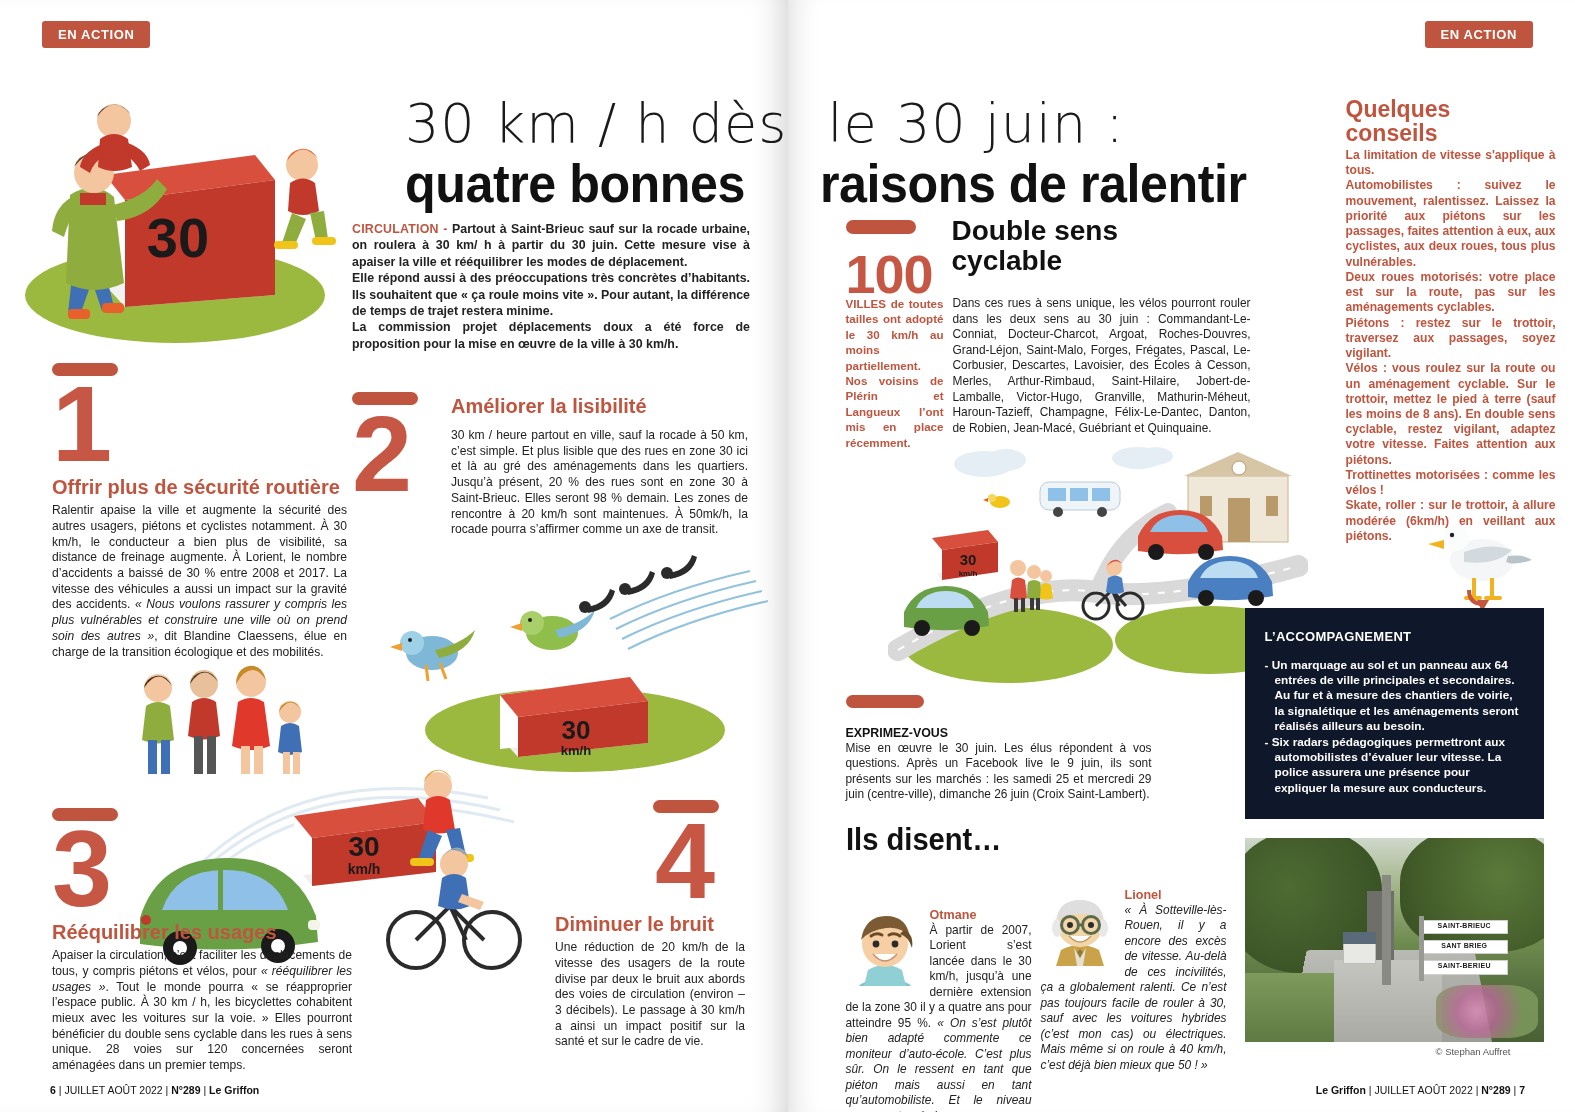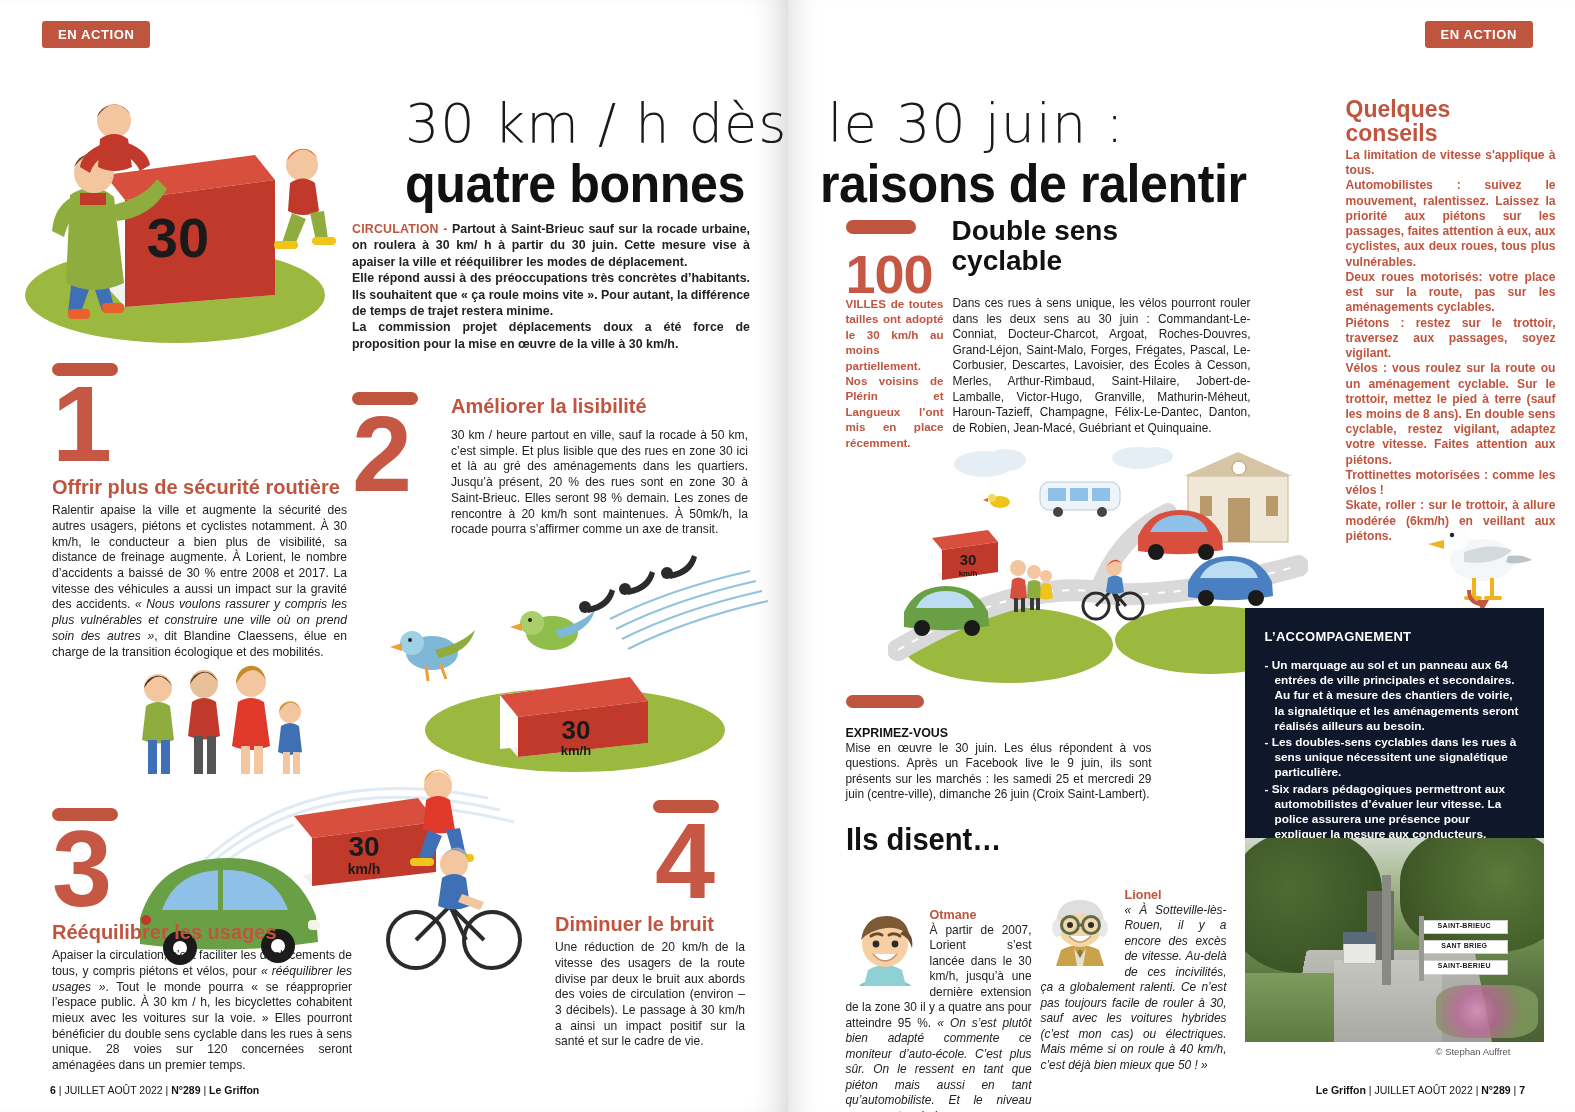--- a/index.html
+++ b/index.html
@@ -538,21 +538,20 @@
     </svg>
 
     <svg class="illus" style="left:675px; top:586px; width:36px; height:28px;" viewBox="0 0 36 28">
       <path d="M6 4 q0 14 14 14" stroke="#c4563f" stroke-width="4" fill="none"></path>
       <polygon points="14,14 26,14 19,26" fill="#c4563f"></polygon>
     </svg>
 
     <div class="acc-box" style="left:457px; top:608px; width:299px;">
       <div class="acc-title">L’ACCOMPAGNEMENT</div>
       <div class="acc-li">- Un marquage au sol et un panneau aux 64 entrées de ville principales et secondaires. Au fur et à mesure des chantiers de voirie, la signalétique et les aménagements seront réalisés ailleurs au besoin.</div>
-      <div class="acc-li">- Les doubles-sens cyclables dans les rues à sens unique nécessitent une signalétique particulière.</div>
       <div class="acc-li">- Six radars pédagogiques permettront aux automobilistes d’évaluer leur vitesse. La police assurera une présence pour expliquer la mesure aux conducteurs.</div>
     </div>
 
     <div class="photo" style="left:457px; top:838px; width:299px; height:204px;">
       <div style="position:absolute; inset:0; background:linear-gradient(180deg,#cfd8cb 0%, #9fb184 26%, #6d8a4e 52%, #566f3e 74%, #4a6136 100%);"></div>
       <div style="position:absolute; left:-6%; top:-4%; width:52%; height:70%; background:radial-gradient(circle at 40% 40%, #4e6b33 0%, #3b5426 70%, #33481f 100%); border-radius:48% 42% 40% 46%;"></div>
       <div style="position:absolute; right:-8%; top:-6%; width:56%; height:62%; background:radial-gradient(circle at 60% 40%, #5b7a3a 0%, #415a28 70%, #36491f 100%); border-radius:44% 48% 42% 40%;"></div>
       <div class="road" style="left:18%; top:52%; width:62%; height:50%; border-radius:4px 4px 0 0;"></div>
       <div style="position:absolute; left:30%; bottom:0; width:36%; height:40%; background:linear-gradient(180deg,#c6c6c0,#aaaaa4);"></div>
       <div style="position:absolute; left:0; bottom:0; width:30%; height:34%; background:linear-gradient(180deg,#7e9a5c,#5f7a42);"></div>

